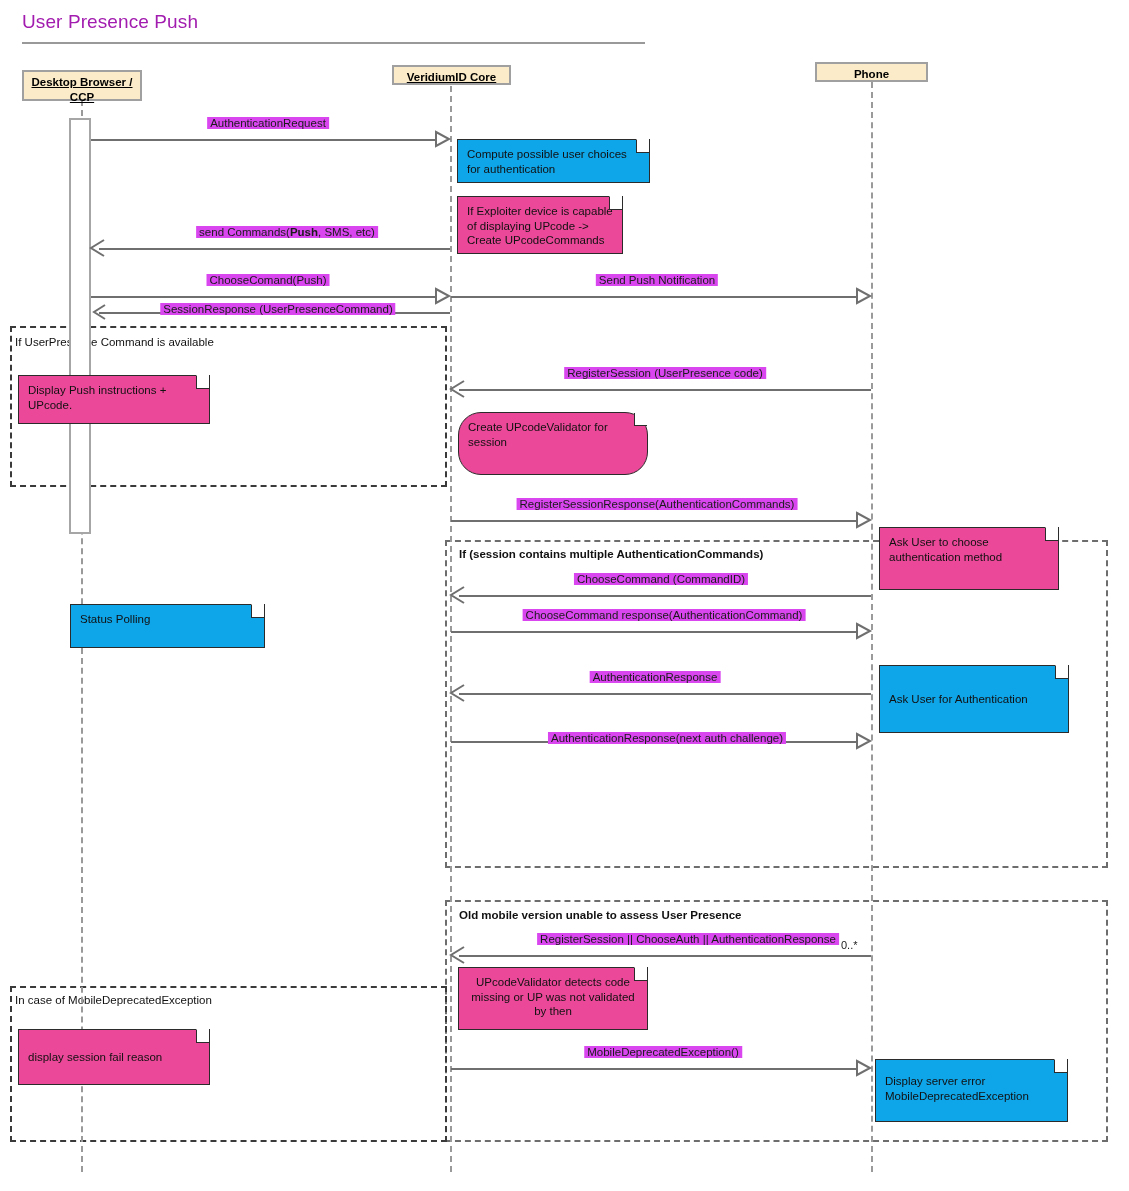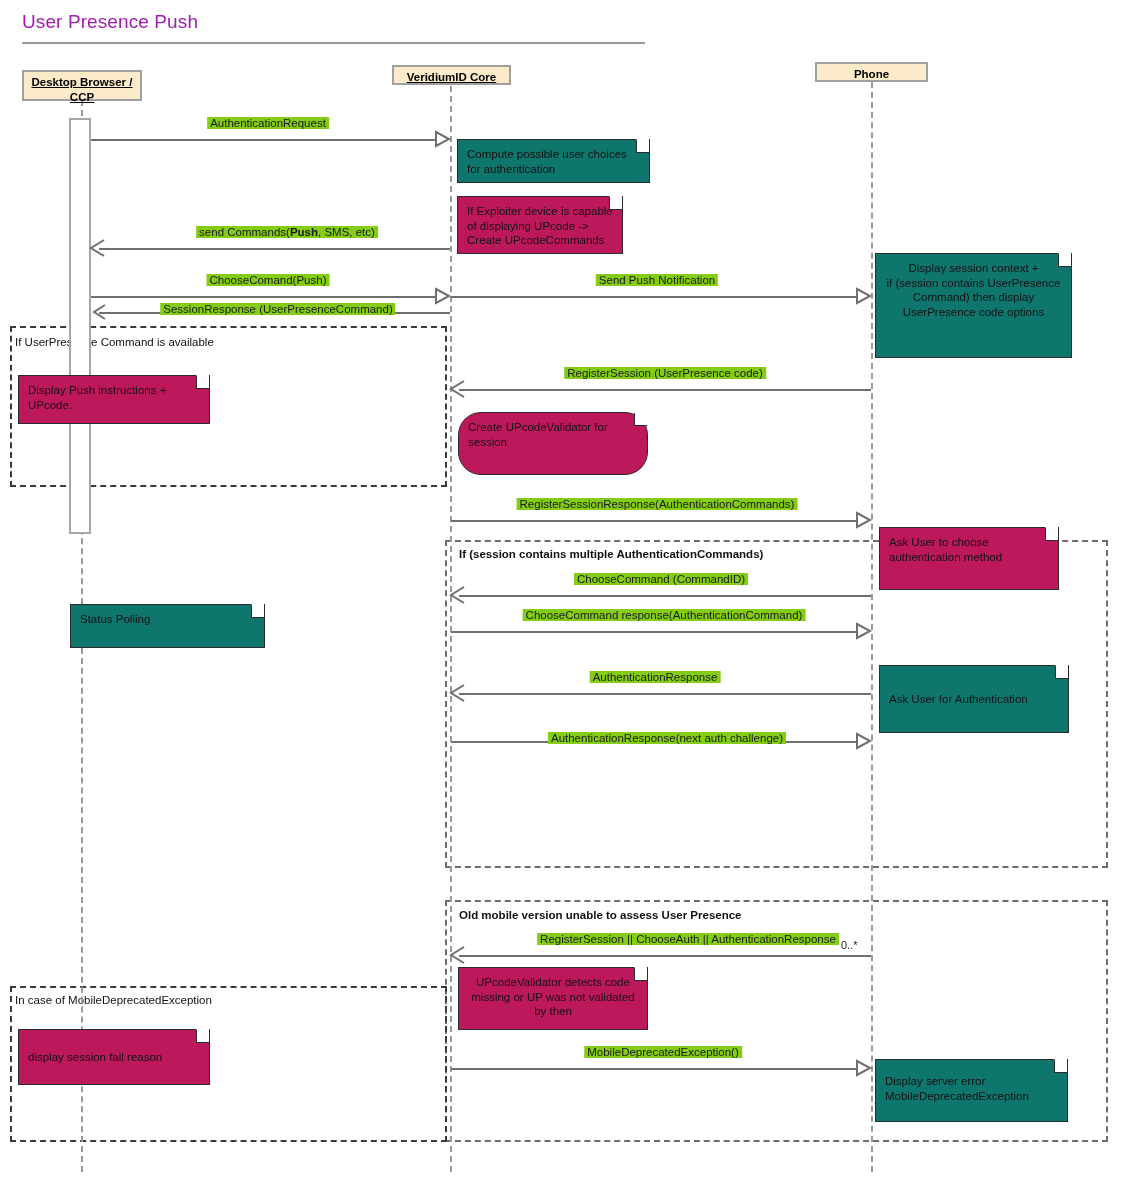--- a/index.html
+++ b/index.html
@@ -64,42 +64,42 @@
     height:0;
     border-top:2px solid #6f6f6f;
   }
   
   .msg svg{ position:absolute; top:-8px; overflow:visible; }
   .msg-label{
     position:absolute;
     font-size:11.5px;
     color:#1b1b1b;
     white-space:nowrap;
-    background:#84cc16;
+    background:#d946ef;
     padding:0 3px;
   }
   .msg-label.center{ transform:translateX(-50%); }
   .mult{
     position:absolute;
     font-size:11px;
     color:#1b1b1b;
     white-space:nowrap;
   }
   
   .note{
     position:absolute;
     box-sizing:border-box;
     font-size:11.5px;
     line-height:14.5px;
     color:#111;
     padding:7px 9px 7px 9px;
     border:1px solid #2b2b2b;
-    background:#0f766e;
-  }
-  .note.blue{ background:#be185d; }
+    background:#0ea5e9;
+  }
+  .note.blue{ background:#ec4899; }
   .note .fold{
     position:absolute;
     top:0; right:0;
     width:12px;height:12px;
     background:#fff;
     border-left:1px solid #2b2b2b;
     border-bottom:1px solid #2b2b2b;
   }
   .note.blue .fold{ background:#fff; }
   .note .fold:after{
@@ -277,27 +277,20 @@
     <div>for authentication</div>
   </div>
 
   <div class="note blue" style="left:457px; top:196px; width:166px; height:58px;">
     <div class="fold"></div>
     <div>If Exploiter device is capable</div>
     <div>of displaying UPcode -&gt;</div>
     <div>Create UPcodeCommands</div>
   </div>
 
-  <div class="note center-text" style="left:875px; top:253px; width:197px; height:105px;">
-    <div class="fold"></div>
-    <div>Display session context +</div>
-    <div>if (session contains UserPresence</div>
-    <div>Command) then display</div>
-    <div>UserPresence code options</div>
-  </div>
 
   <div class="note blue" style="left:18px; top:375px; width:192px; height:49px;">
     <div class="fold"></div>
     <div>Display Push instructions +</div>
     <div>UPcode.</div>
   </div>
 
   <div class="note blue" style="left:458px; top:412px; width:190px; height:63px;border-radius:23px;">
     <div class="fold"></div>
     <div>Create UPcodeValidator for</div>

